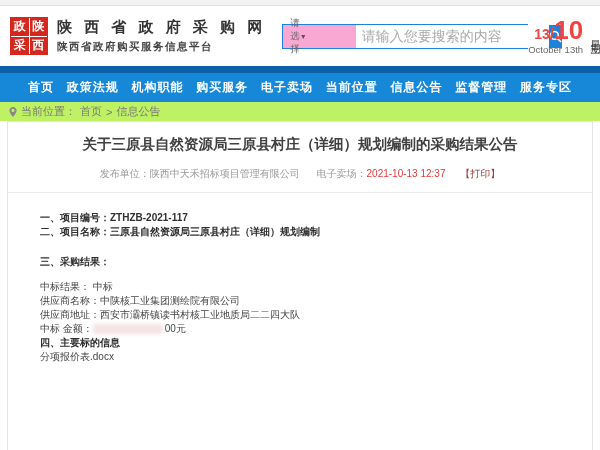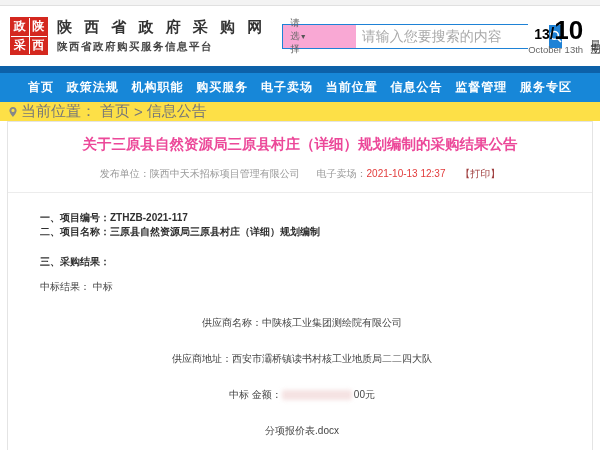--- a/index.html
+++ b/index.html
@@ -25,54 +25,54 @@
     padding:0 5px 0 7px; font-size:9.5px; color:#666; cursor:pointer; }
   .caret { font-size:7px; color:#555; }
   .search-input { flex:1; border:none; outline:none; font-size:14px; color:#333; padding:0 6px;
     font-family:inherit;margin-left:44px; }
   .search-input::placeholder { color:#aaa; }
   .search-btn { width:38px; background:#1e82d6; border:none; display:flex; align-items:center;
     justify-content:center; cursor:pointer; }
 
   .datebox { margin-left:auto; display:flex; align-items:center; padding-right:2px; }
   .date-nums { text-align:right; }
-  .date-line { color:#000000; font-weight:bold; line-height:1; white-space:nowrap; }
+  .date-line { color:#ef4444; font-weight:bold; line-height:1; white-space:nowrap; }
   .d-day { font-size:14px; }
   .d-slash { font-size:16px; }
   .d-month { font-size:26px; }
   .date-en { font-size:9.5px; color:#666; margin-top:1px; white-space:nowrap; }
   .weekday { writing-mode:vertical-rl; font-size:10px; color:#333; letter-spacing:3px;
     margin-left:7px; line-height:1; }
 
   
   .nav-top { height:7px; background:#0d61a9; }
   .nav { height:29px; background:#1787d8; display:flex; align-items:center;
     justify-content:space-between; padding:0 28px; }
   .nav span { color:#fff; font-size:12px; font-weight:bold; letter-spacing:1px;
     cursor:pointer; white-space:nowrap; }
 
   
   .breadcrumb { height:19px; display:flex; align-items:center; gap:4px; padding:0 9px;
-    font-size:15px; color:#777; background:#fde047; }
+    font-size:11px; color:#777; background:#bef264; }
   .crumb-link { cursor:pointer; }
 
   
   .content { margin:0 7px; border:1px solid #e4e4e4; background:#fff; height:364px; padding-top:13px; }
-  .art-title { text-align:center; font-size:14.5px; font-weight:bold; color:#ec4899; padding:0 30px; }
+  .art-title { text-align:center; font-size:14.5px; font-weight:bold; color:#404040; padding:0 30px; }
   .meta { text-align:center; font-size:10px; color:#999; margin-top:13px; padding-bottom:11px;
     border-bottom:1px solid #ececec; }
   .meta .pub { margin-right:14px; }
   .meta .time-val { color:#e23b3b; }
   .meta .print { color:#a04040; margin-left:12px; cursor:pointer; }
 
   .article { padding:12px 28px 0 32px; font-size:10px; color:#333; }
   .sec { font-weight:bold; color:#2f2f2f; }
   .det { font-weight:normal; color:#444; }
   .m1 { margin-top:6px; }  .m2 { } .m3 { margin-top:16px; }
-  .m4 { margin-top:11px; } .m5 { margin-top:22px;text-align:center; }
+  .m4 { margin-top:11px; } .m5 { margin-top:0; }
   .redacted { display:inline-block; width:70px; height:10px; vertical-align:middle;
     background:rgba(236,203,203,.55); filter:blur(2px); border-radius:2px; margin-right:2px; }
 </style>
 </head>
 <body>
 
 <div class="topstrip"></div>
 
 <div class="header">
   <div class="logo">
@@ -142,16 +142,17 @@
   </div>
 
   <div class="article">
     <p class="sec m1">一、项目编号：ZTHZB-2021-117</p>
     <p class="sec m2">二、项目名称：三原县自然资源局三原县村庄（详细）规划编制</p>
     <p class="sec m3">三、采购结果：</p>
     <p class="det m4">中标结果： 中标</p>
     <p class="det m5">供应商名称：中陕核工业集团测绘院有限公司</p>
     <p class="det m5">供应商地址：西安市灞桥镇读书村核工业地质局二二四大队</p>
     <p class="det m5"><span>中标 金额：</span><span class="redacted"></span><span>00元</span></p>
+    <p class="sec m2">四、主要标的信息</p>
     <p class="det m5">分项报价表.docx</p>
 
   </div>
 </div>
 
 </body></html>

